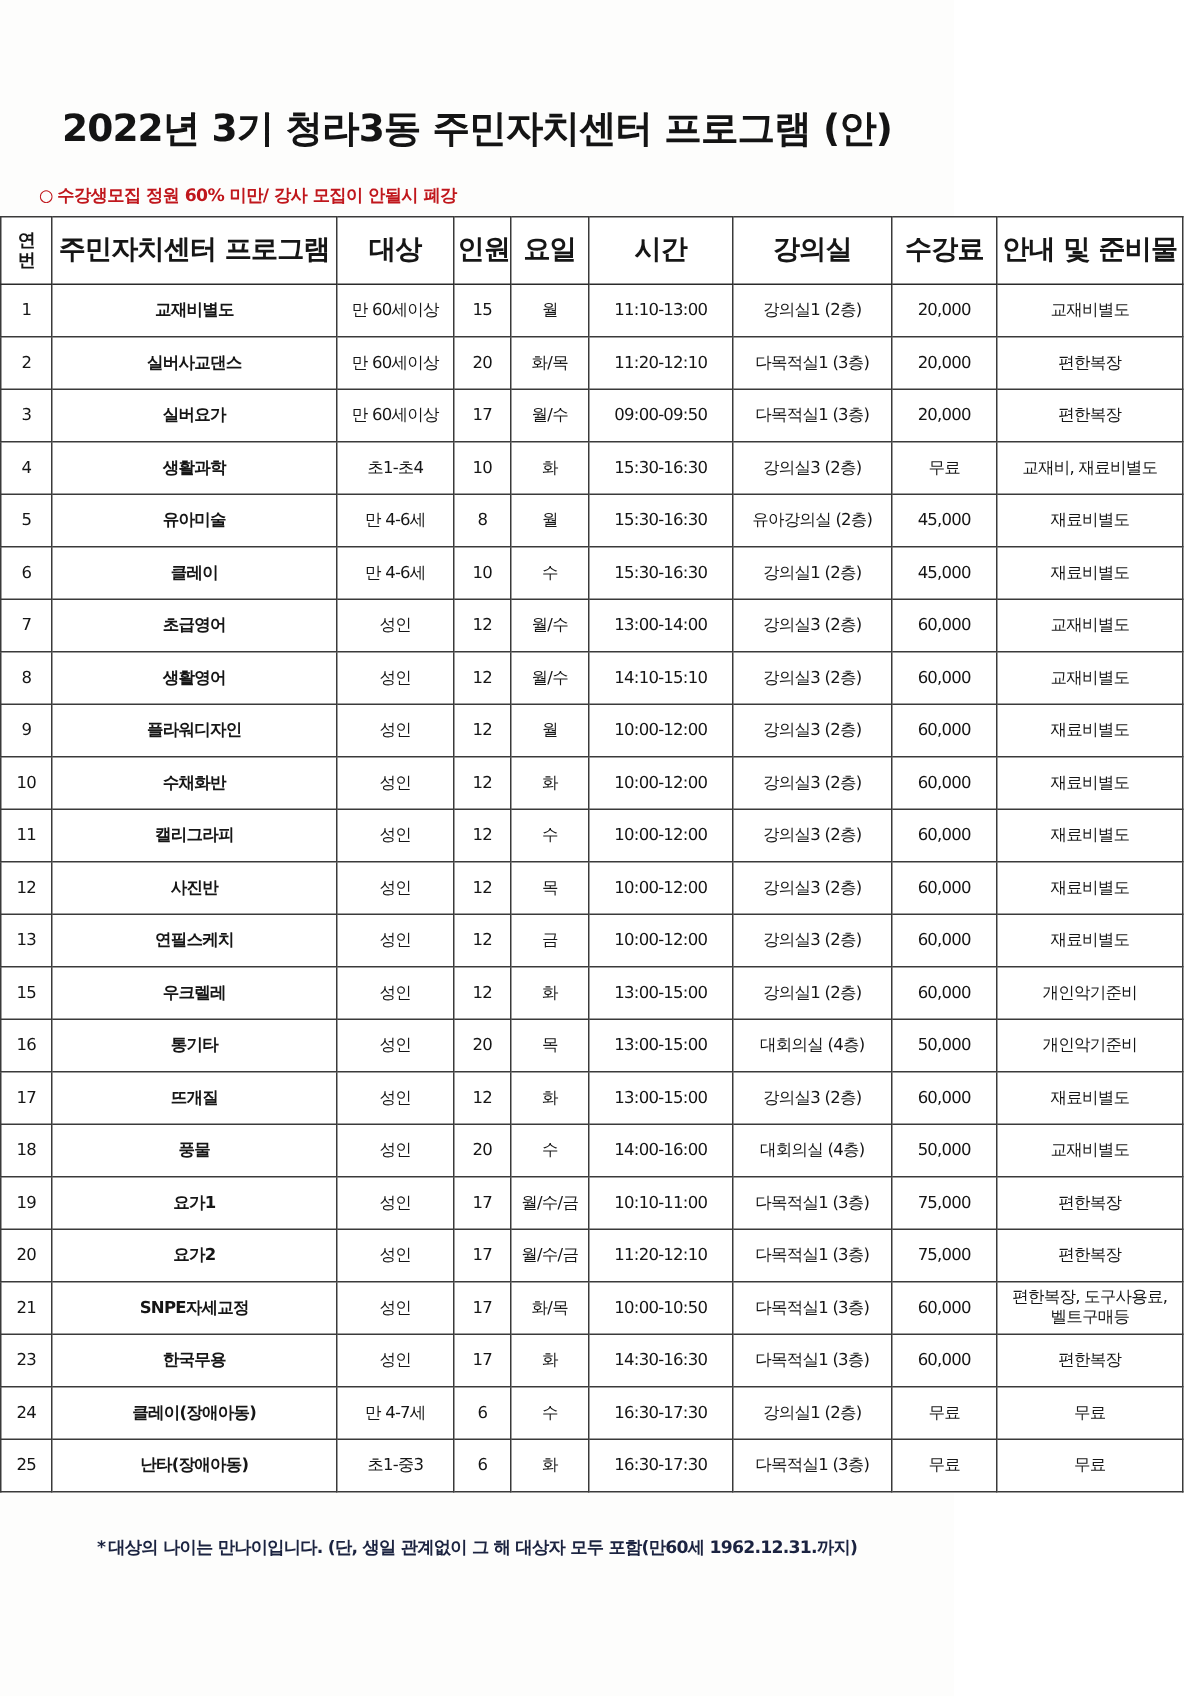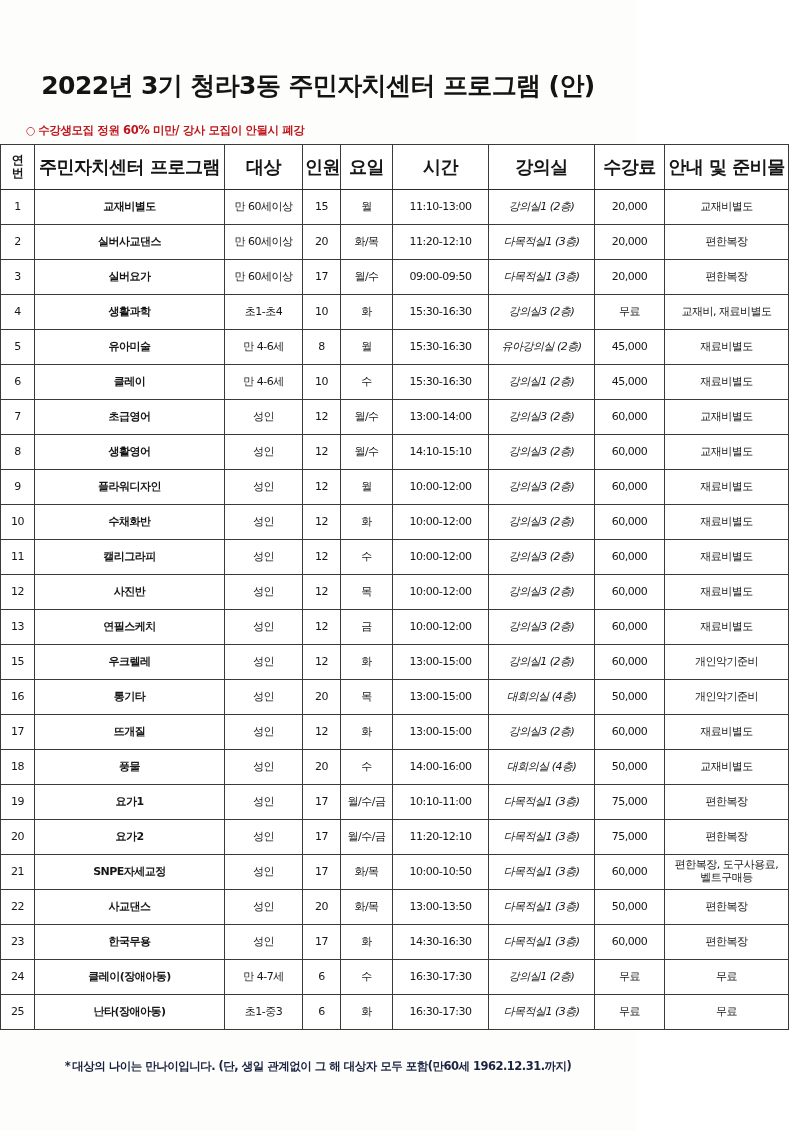--- a/index.html
+++ b/index.html
@@ -81,21 +81,21 @@
   table.schedule tbody td {
     height: 30px;
     font-size: 11px;
   }
   td.c-no     { font-size: 11px; font-weight: 400; }
   td.c-prog   { font-size: 13.5px; font-weight: 700; letter-spacing: -0.7px; }
   td.c-target { font-size: 10.5px; }
   td.c-cap    { font-size: 10.5px; }
   td.c-day    { font-size: 10.5px; }
   td.c-time   { font-size: 11px; }
-  td.c-room   { font-size: 10.5px; font-style: italic; }
+  td.c-room   { font-size: 10.5px; }
   td.c-fee    { font-size: 10.5px; }
   td.c-note   { font-size: 10.5px; padding: 1px 3px; }
   .footnote {
     text-align: center;
     margin-top: 29px;
     font-size: 11.5px;
     font-weight: 700;
     letter-spacing: -0.5px;
     color: #1b2340;
     white-space: nowrap;
@@ -359,31 +359,20 @@
           <td class="c-prog">SNPE자세교정</td>
           <td class="c-target">성인</td>
           <td class="c-cap">17</td>
           <td class="c-day">화/목</td>
           <td class="c-time">10:00-10:50</td>
           <td class="c-room">다목적실1 (3층)</td>
           <td class="c-fee">60,000</td>
           <td class="c-note">편한복장, 도구사용료, 벨트구매등</td>
         </tr>
         <tr>
-          <td class="c-no">22</td>
-          <td class="c-prog">사교댄스</td>
-          <td class="c-target">성인</td>
-          <td class="c-cap">20</td>
-          <td class="c-day">화/목</td>
-          <td class="c-time">13:00-13:50</td>
-          <td class="c-room">다목적실1 (3층)</td>
-          <td class="c-fee">50,000</td>
-          <td class="c-note">편한복장</td>
-        </tr>
-        <tr>
           <td class="c-no">23</td>
           <td class="c-prog">한국무용</td>
           <td class="c-target">성인</td>
           <td class="c-cap">17</td>
           <td class="c-day">화</td>
           <td class="c-time">14:30-16:30</td>
           <td class="c-room">다목적실1 (3층)</td>
           <td class="c-fee">60,000</td>
           <td class="c-note">편한복장</td>
         </tr>

